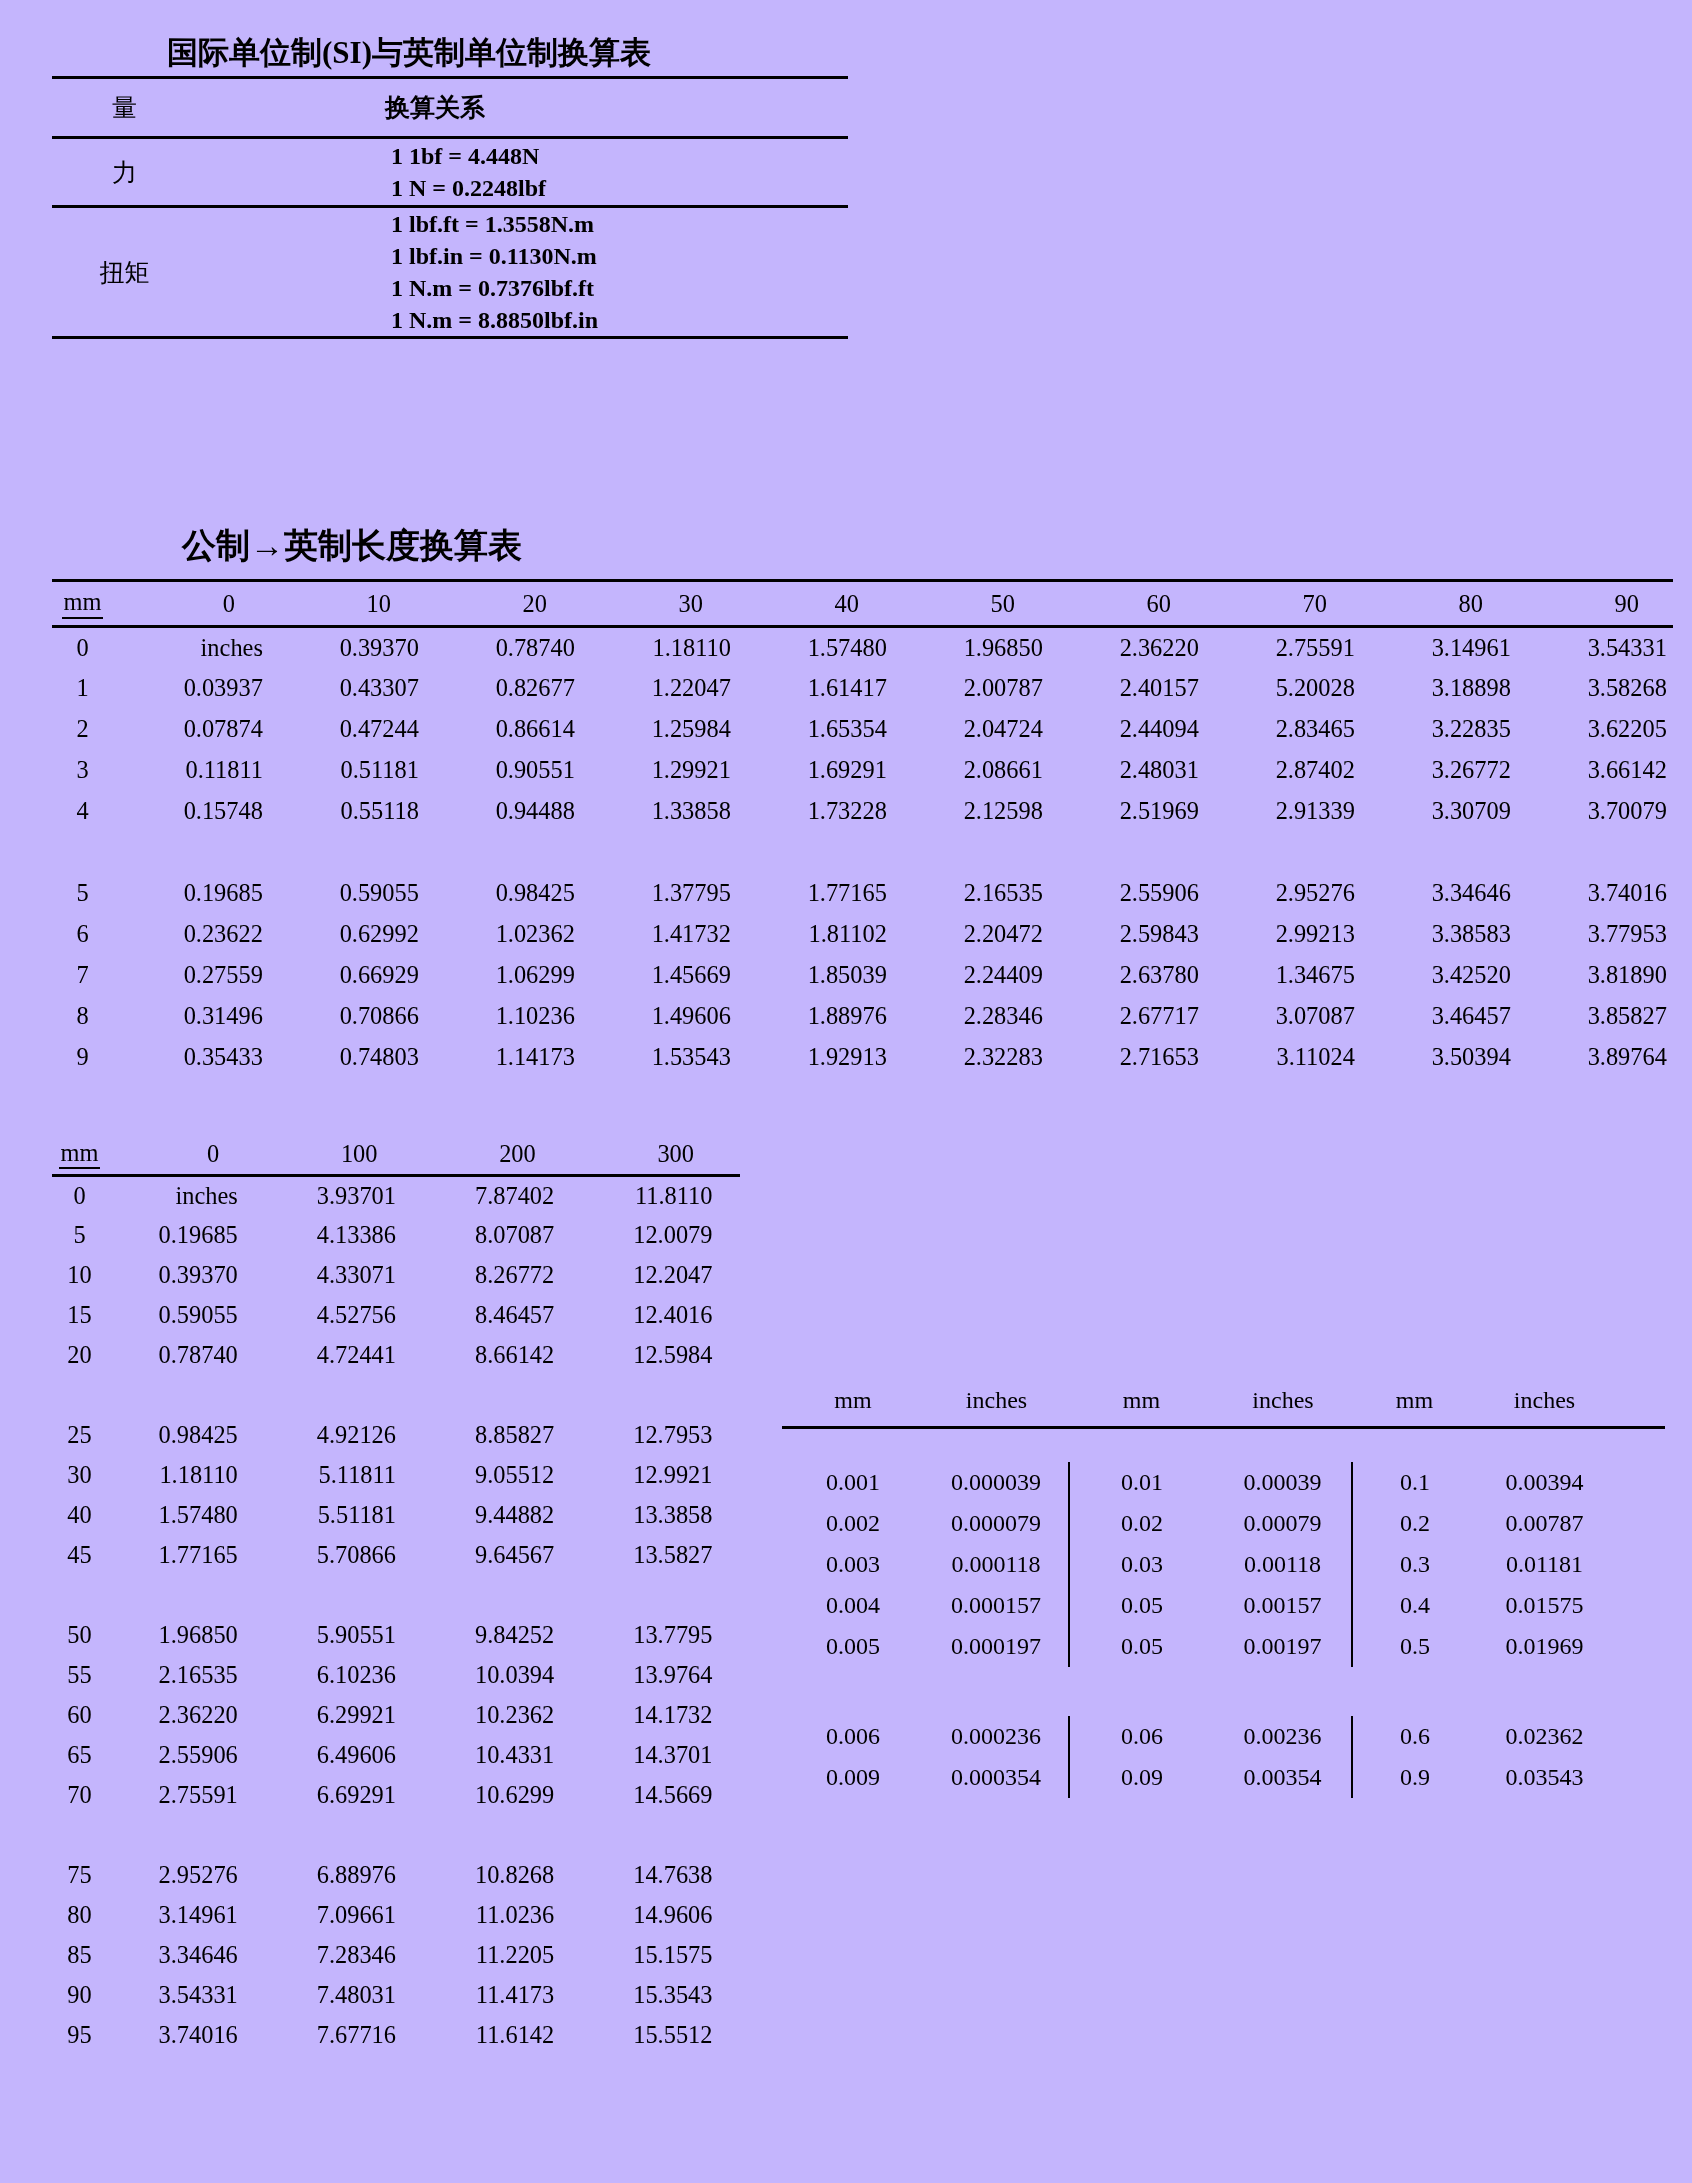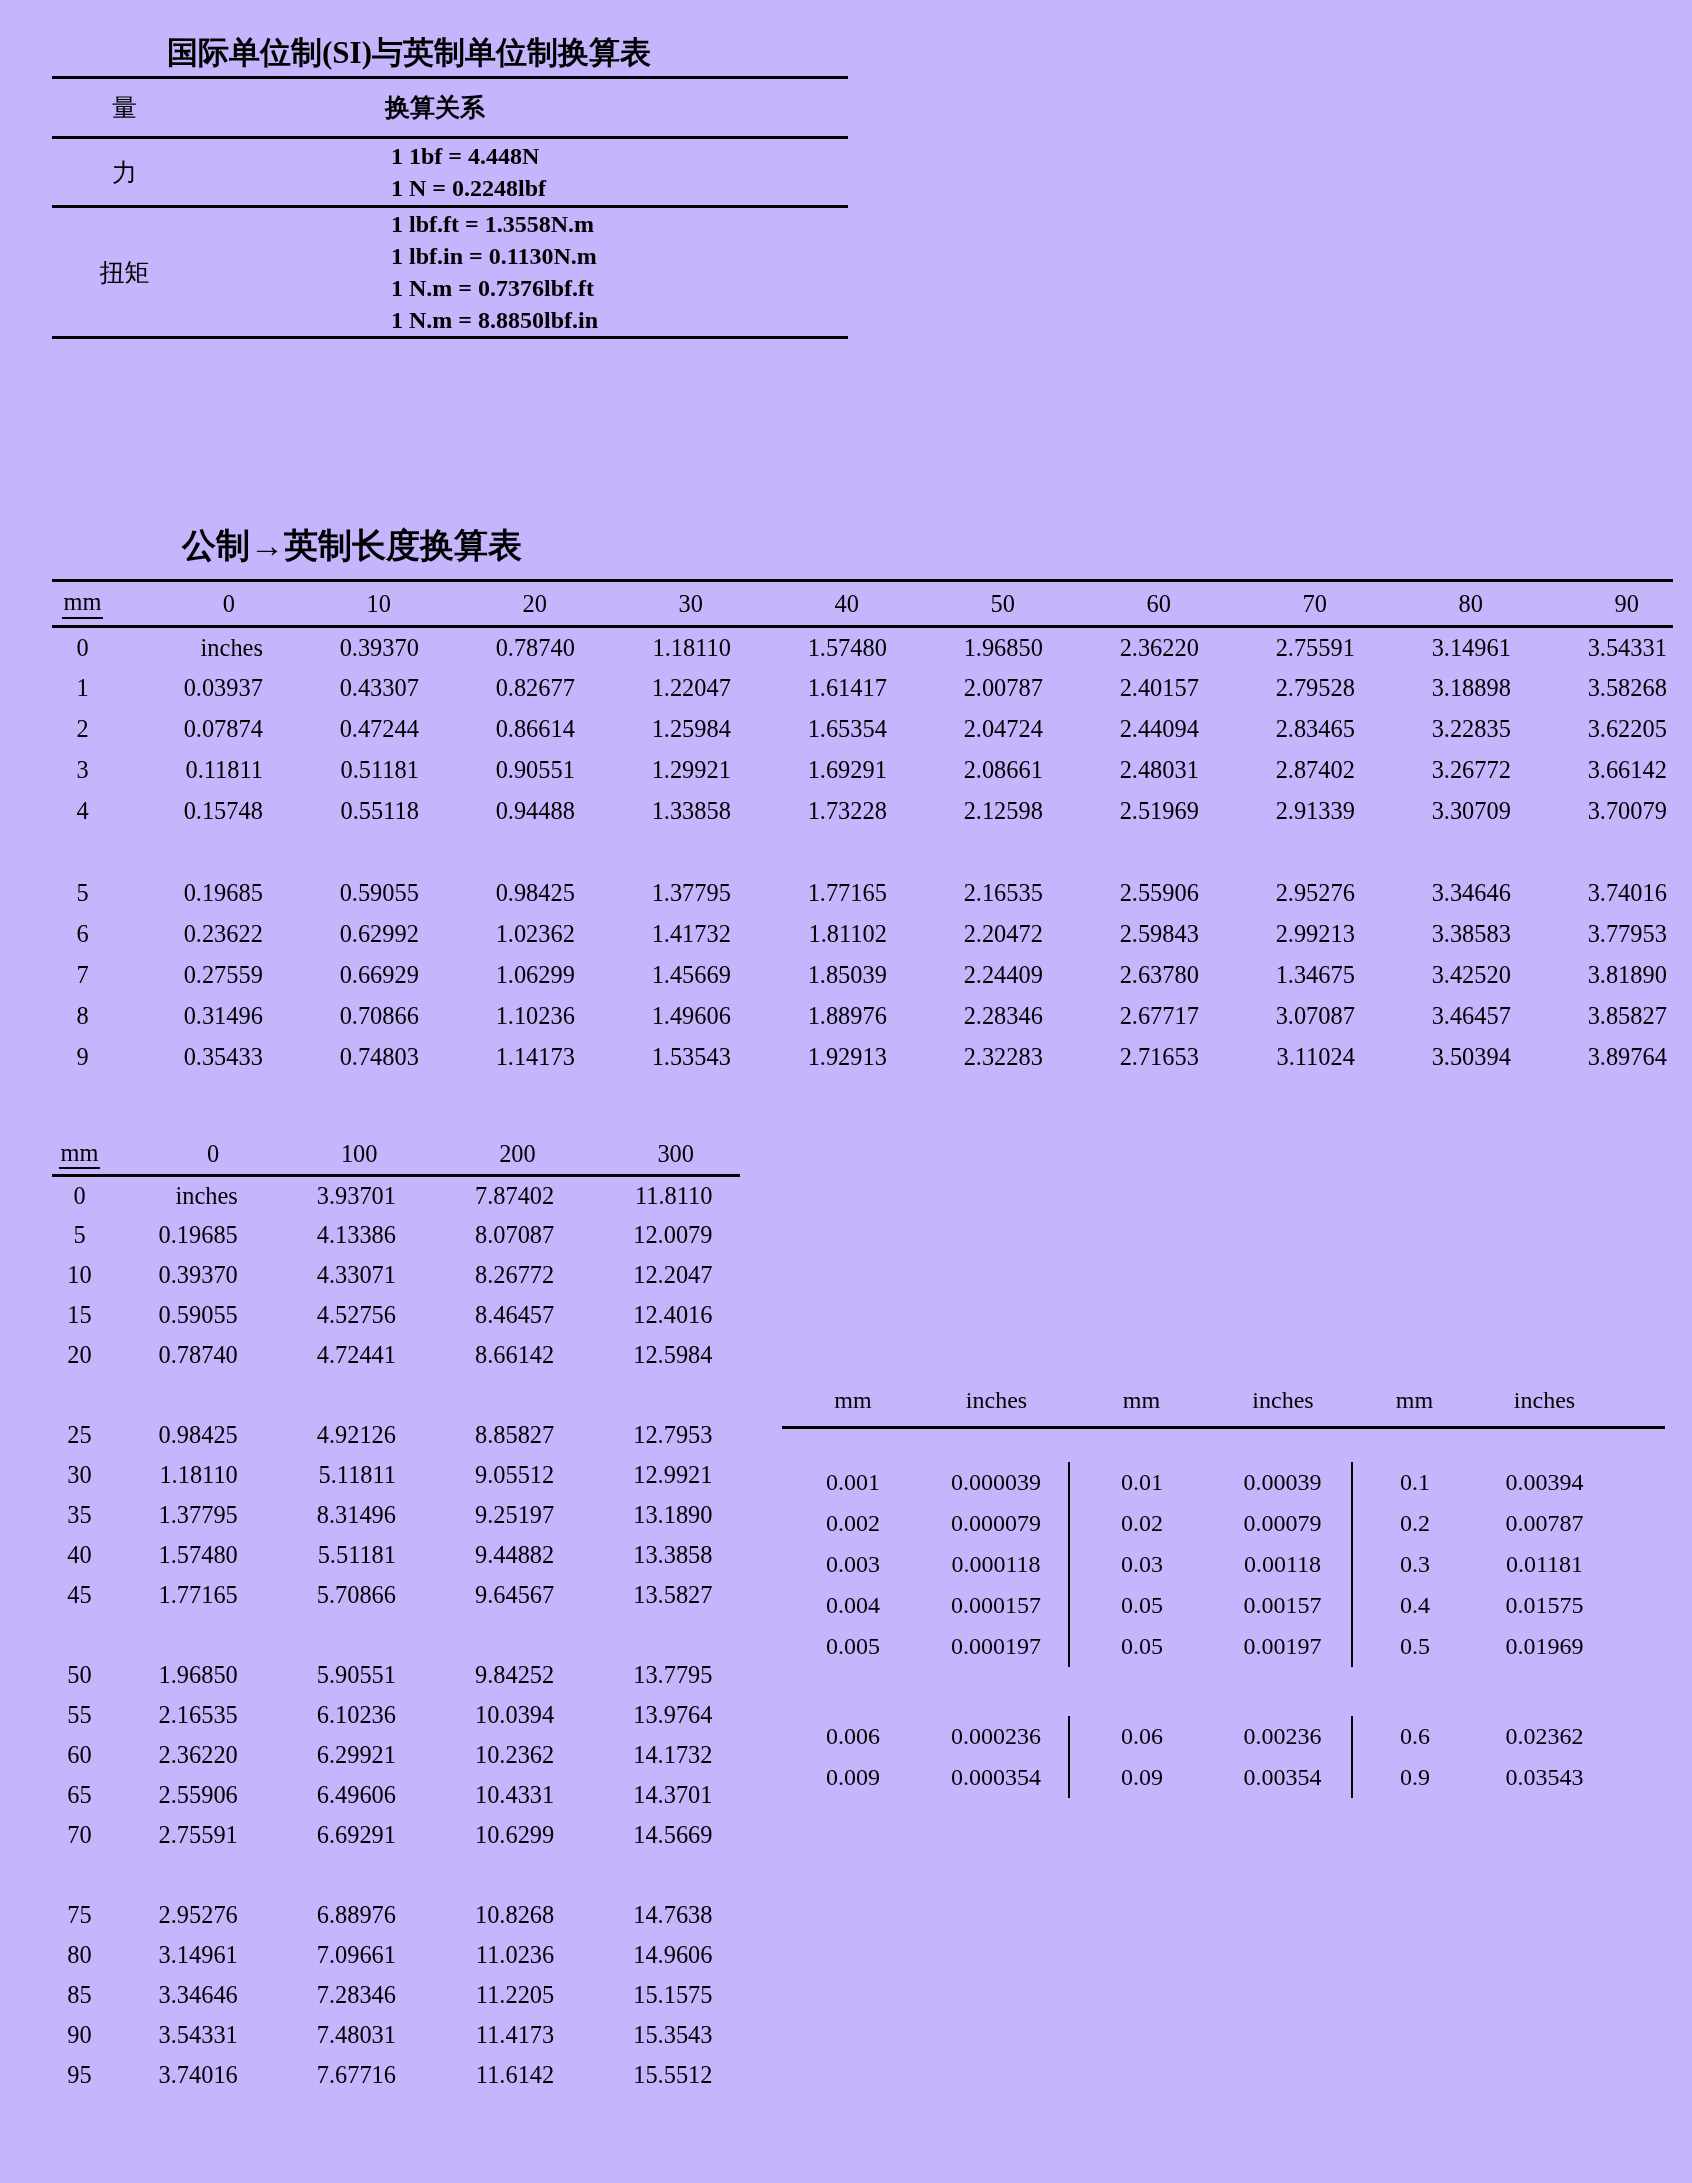--- a/index.html
+++ b/index.html
@@ -156,21 +156,21 @@
         </tr>
         <tr>
           <td class="mmc">1</td>
           <td class="num">0.03937</td>
           <td class="num">0.43307</td>
           <td class="num">0.82677</td>
           <td class="num">1.22047</td>
           <td class="num">1.61417</td>
           <td class="num">2.00787</td>
           <td class="num">2.40157</td>
-          <td class="num">2.79528</td>
+          <td class="num">5.20028</td>
           <td class="num">3.18898</td>
           <td class="num">3.58268</td>
         </tr>
         <tr>
           <td class="mmc">2</td>
           <td class="num">0.07874</td>
           <td class="num">0.47244</td>
           <td class="num">0.86614</td>
           <td class="num">1.25984</td>
           <td class="num">1.65354</td>
@@ -339,27 +339,20 @@
           <td class="num">4.92126</td>
           <td class="num">8.85827</td>
           <td class="num">12.7953</td>
         </tr>
         <tr>
           <td class="mmc">30</td>
           <td class="num">1.18110</td>
           <td class="num">5.11811</td>
           <td class="num">9.05512</td>
           <td class="num">12.9921</td>
-        </tr>
-        <tr>
-          <td class="mmc">35</td>
-          <td class="num">1.37795</td>
-          <td class="num">8.31496</td>
-          <td class="num">9.25197</td>
-          <td class="num">13.1890</td>
         </tr>
         <tr>
           <td class="mmc">40</td>
           <td class="num">1.57480</td>
           <td class="num">5.51181</td>
           <td class="num">9.44882</td>
           <td class="num">13.3858</td>
         </tr>
         <tr>
           <td class="mmc">45</td>

